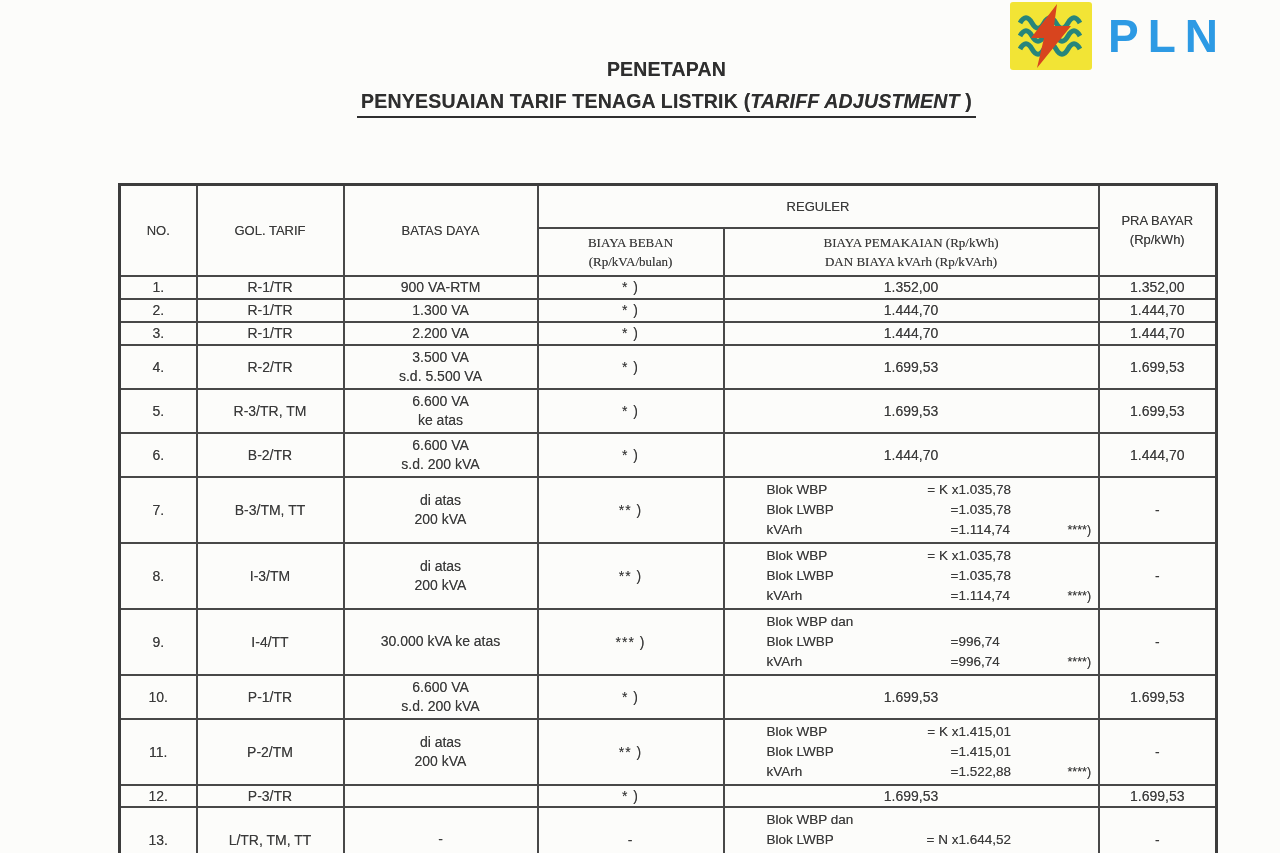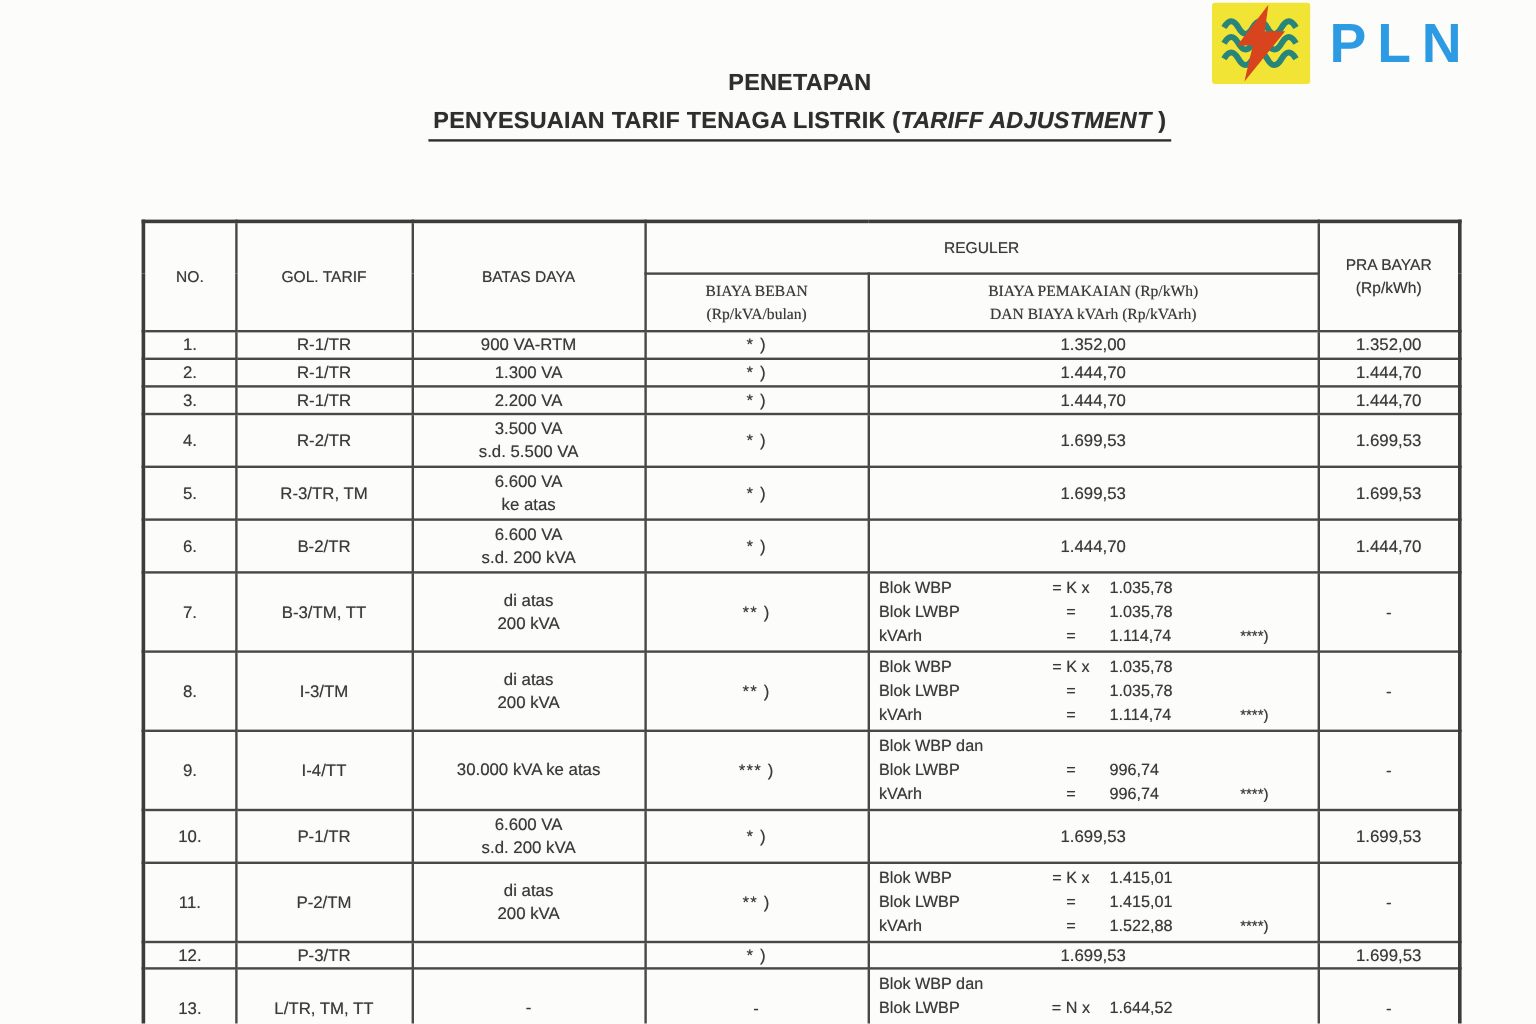--- a/index.html
+++ b/index.html
@@ -36,23 +36,23 @@
   .tariff thead .hr2{height:48px;font-family:Liberation Serif, serif;}
   .tariff thead th{font-size:13px;line-height:19px;}
   tr.rh-s{height:22px;}
   tr.rh-m{height:44px;}
   tr.rh-l{height:66px;}
   td.c-batas div{line-height:19px;}
   td.c-beban{font-size:14px;letter-spacing:1px;}
 
   td.c-pem.blok{text-align:left;padding:2px 4px 2px 8px;}
   .blok-line{display:grid;grid-template-columns:128px 64px 96px 1fr;
-             line-height:20px;font-size:13.5px;}
+             line-height:20px;font-size:13.5px;margin-left:34px;}
   .bl-label{text-align:left;}
-  .bl-op{text-align:center;}
+  .bl-op{text-align:right;}
   .bl-val{}
   .bl-suf{padding-left:13px;font-size:12.5px;text-align:left;}
 </style>
 </head>
 <body>
 
 <div class="page">
 
   <div class="logo-row">
     <svg class="logo-mark" viewBox="0 0 82 68" xmlns="http://www.w3.org/2000/svg">

